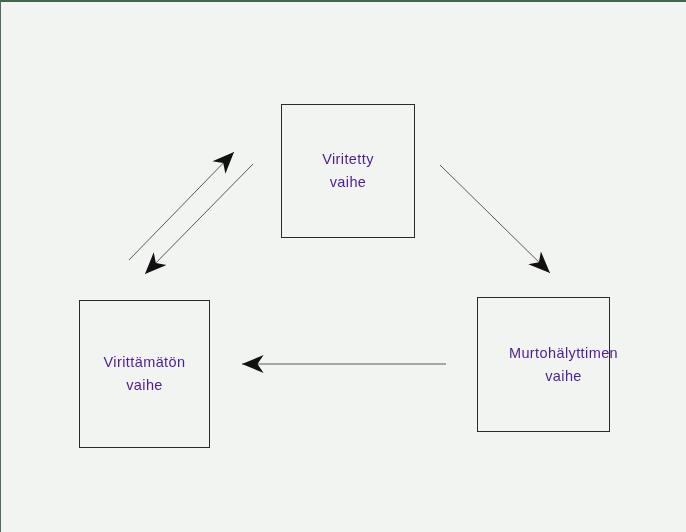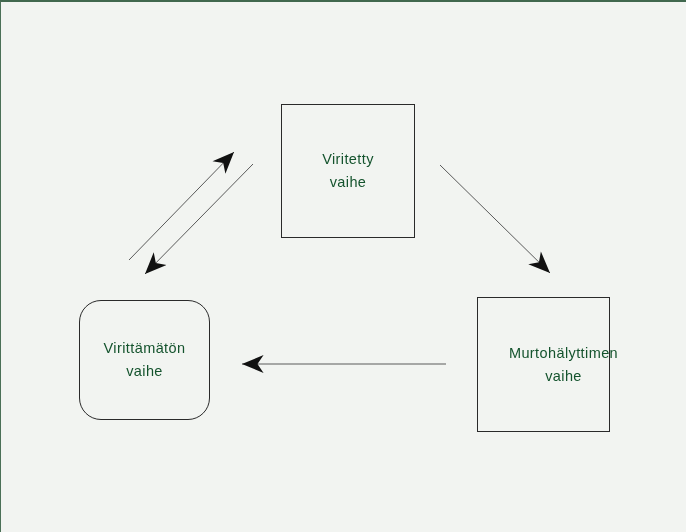--- a/index.html
+++ b/index.html
@@ -34,25 +34,25 @@
     display: flex;
     flex-direction: column;
     align-items: center;
     justify-content: center;
     text-align: center;
   }
   .node-label {
     font-size: 14.5px;
     line-height: 23px;
     letter-spacing: 0.4px;
-    color: #14532d;
+    color: #4c1d95;
     white-space: nowrap;
   }
   .node-armed    { left: 280px; top: 102px; width: 134px; height: 134px; }
-  .node-disarmed { left: 78px;  top: 298px; width: 131px; height: 120px; border-radius: 22px; }
+  .node-disarmed { left: 78px;  top: 298px; width: 131px; height: 148px; }
   .node-alarm    { left: 476px; top: 295px; width: 133px; height: 135px; padding-left: 40px; }
   .edge-line {
     stroke: #5a5a5a;
     stroke-width: 1;
     fill: none;
   }
 </style>
 </head>
 <body>
 

